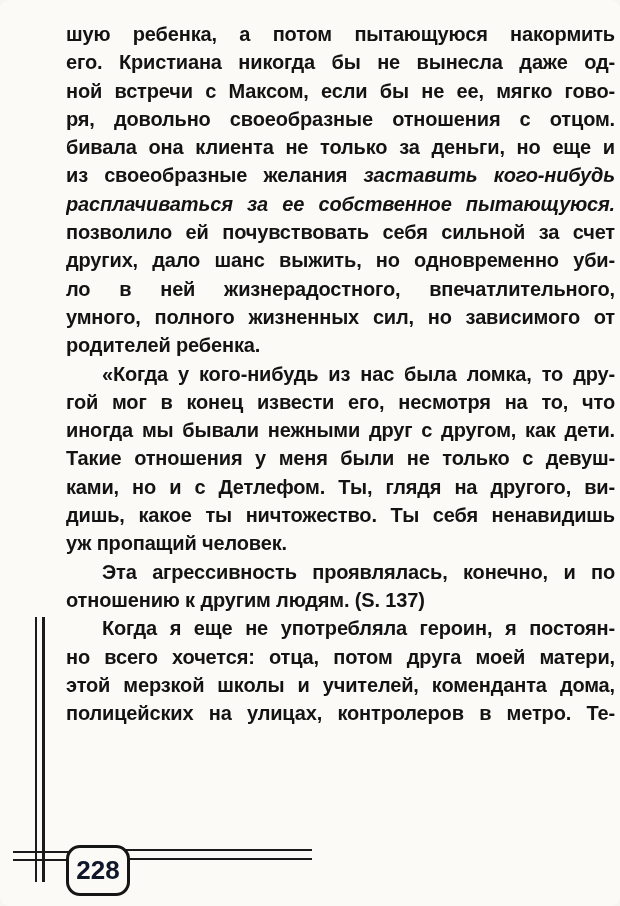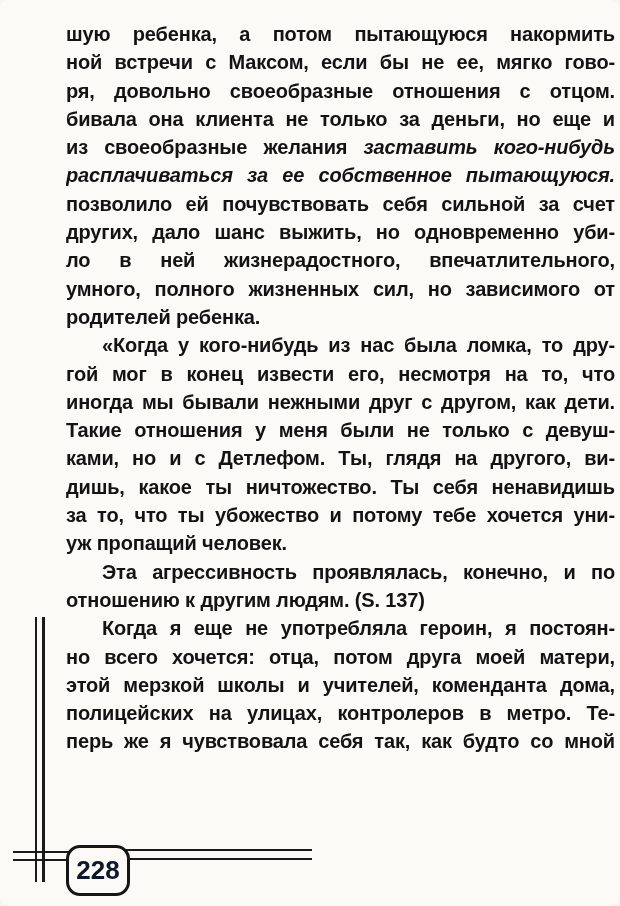--- a/index.html
+++ b/index.html
@@ -95,45 +95,44 @@
     font-weight: 700;
   }
 </style>
 </head>
 <body>
 
 <div class="page">
 
   <div class="text-block">
       <div class="line"><span>шую ребенка, а потом пытающуюся накормить</span></div>
+      <div class="line"><span>его. Кристиана никогда бы не вынесла даже од-</span></div>
       <div class="line"><span>ной встречи с Максом, если бы не ее, мягко гово-</span></div>
       <div class="line"><span>ря, довольно своеобразные отношения с отцом.</span></div>
       <div class="line"><span>бивала она клиента не только за деньги, но еще и</span></div>
       <div class="line"><span>из своеобразные желания </span><span class="em">заставить кого-нибудь</span></div>
       <div class="line"><span class="em">расплачиваться за ее собственное пытающуюся.</span><span> Это</span></div>
       <div class="line"><span>позволило ей почувствовать себя сильной за счет</span></div>
       <div class="line"><span>других, дало шанс выжить, но одновременно уби-</span></div>
       <div class="line"><span>ло в ней жизнерадостного, впечатлительного,</span></div>
       <div class="line"><span>умного, полного жизненных сил, но зависимого от</span></div>
       <div class="line short"><span>родителей ребенка.</span></div>
       <div class="line indent"><span>«Когда у кого-нибудь из нас была ломка, то дру-</span></div>
       <div class="line"><span>гой мог в конец извести его, несмотря на то, что</span></div>
       <div class="line"><span>иногда мы бывали нежными друг с другом, как дети.</span></div>
       <div class="line"><span>Такие отношения у меня были не только с девуш-</span></div>
       <div class="line"><span>ками, но и с Детлефом. Ты, глядя на другого, ви-</span></div>
       <div class="line"><span>дишь, какое ты ничтожество. Ты себя ненавидишь</span></div>
-      <div class="line"><span>за то, что ты убожество и потому тебе хочется уни-</span></div>
       <div class="line short"><span>уж пропащий человек.</span></div>
       <div class="line indent"><span>Эта агрессивность проявлялась, конечно, и по</span></div>
       <div class="line short"><span>отношению к другим людям. (S. 137)</span></div>
       <div class="line indent"><span>Когда я еще не употребляла героин, я постоян-</span></div>
       <div class="line"><span>но всего хочется: отца, потом друга моей матери,</span></div>
       <div class="line"><span>этой мерзкой школы и учителей, коменданта дома,</span></div>
       <div class="line"><span>полицейских на улицах, контролеров в метро. Те-</span></div>
-      <div class="line"><span>перь же я чувствовала себя так, как будто со мной</span></div>
     </div>
 
   <div class="rule-v"></div>
   <div class="rule-h left"></div>
   <div class="rule-h right"></div>
 
   <div class="badge">
     <span>228</span>
   </div>
 

